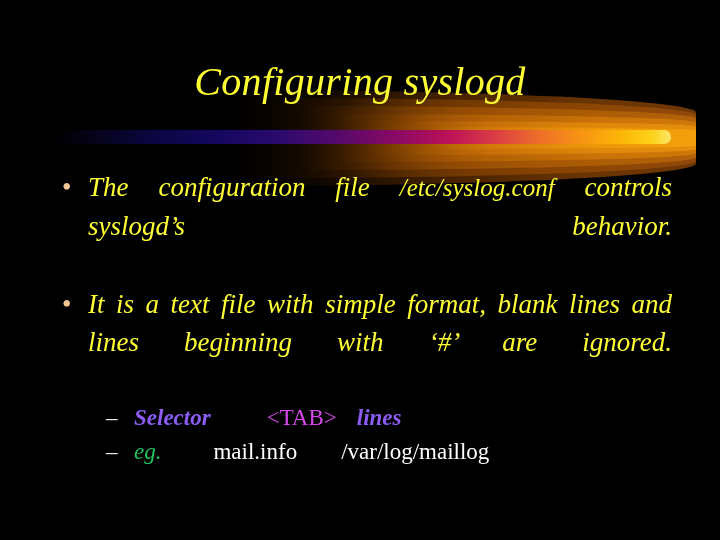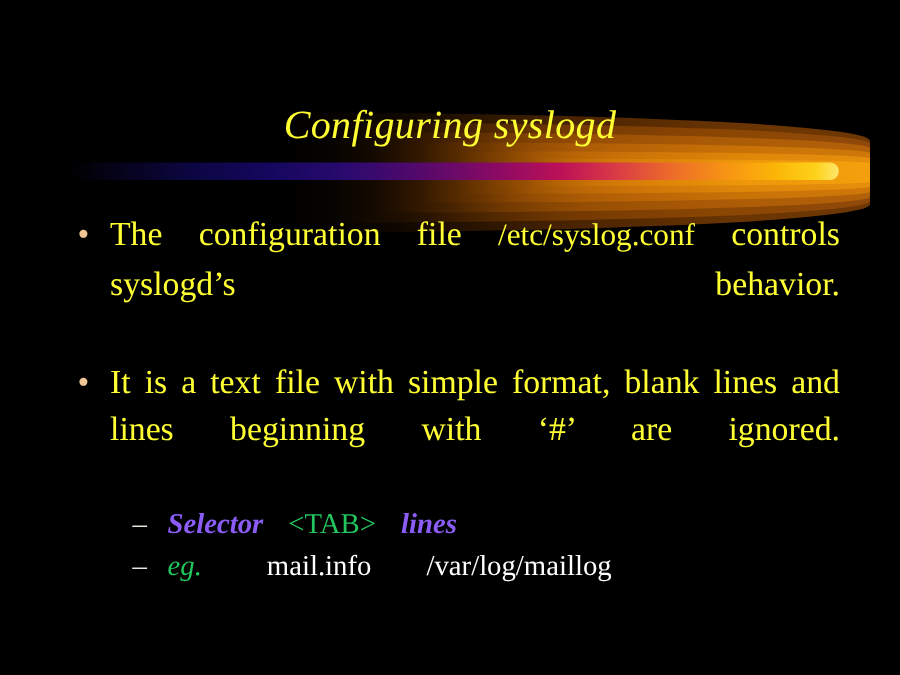--- a/index.html
+++ b/index.html
@@ -124,27 +124,26 @@
   }
 
   
   #title {
     position: absolute;
     left: 0;
     top: 58px;
     width: 720px;
     text-align: center;
     color: #ffff33;
-    font-size: 32px;
+    font-size: 40px;
     font-style: italic;
     line-height: 48px;
     letter-spacing: 0.3px;
     white-space: nowrap;
     z-index: 5;
-    margin-top: 17px;
   }
 
   
   #body {
     position: absolute;
     left: 48px;
     top: 168px;
     width: 624px;
     z-index: 6;
   }
@@ -163,20 +162,21 @@
     left: 14px;
     top: 0;
     font-size: 27px;
     line-height: 38px;
     color: #f2c595;
   }
   .bullet-l1 .body-text {
     display: block;
     text-align: justify;
     text-justify: inter-word;
+    font-style: italic;
   }
   .bullet-l1 .body-text::after {
     content: "";
     display: inline-block;
     width: 100%;
   }
   .mono-path {
     font-size: 25px;
   }
 
@@ -195,21 +195,22 @@
     color: #e8e8e0;
     font-size: 23px;
     line-height: 34px;
   }
   .kw {
     color: #8b5cf6;
     font-weight: bold;
     font-style: italic;
   }
   .tab-token {
-    color: #22c55e;
+    color: #d946ef;
+    margin-left: 36px;
   }
   .eg-label {
     font-style: italic;
     color: #22c55e;
   }
   .plain {
     color: #ffffff;
     text-align: right;
   }
   .sp-2 { display: inline-block; width: 20px; }

